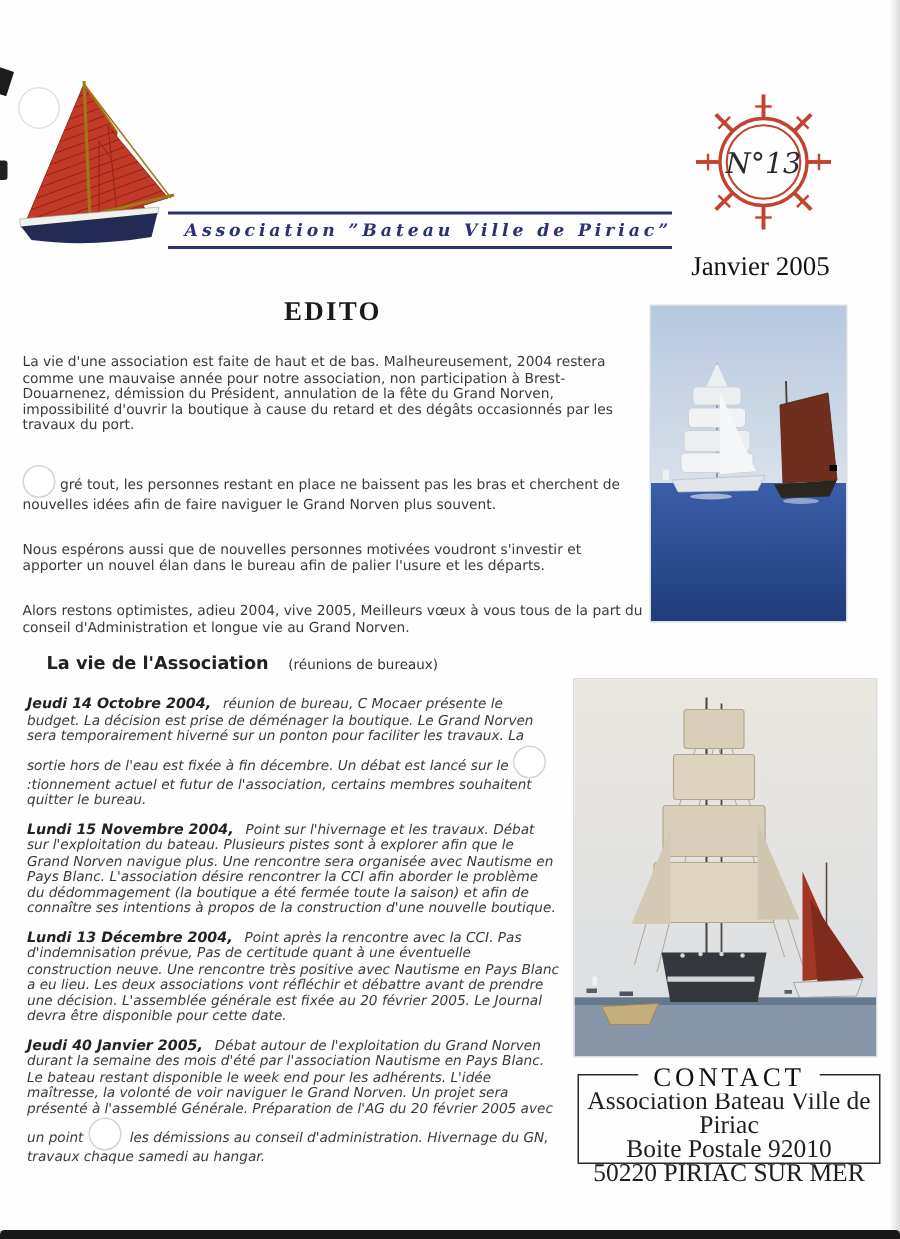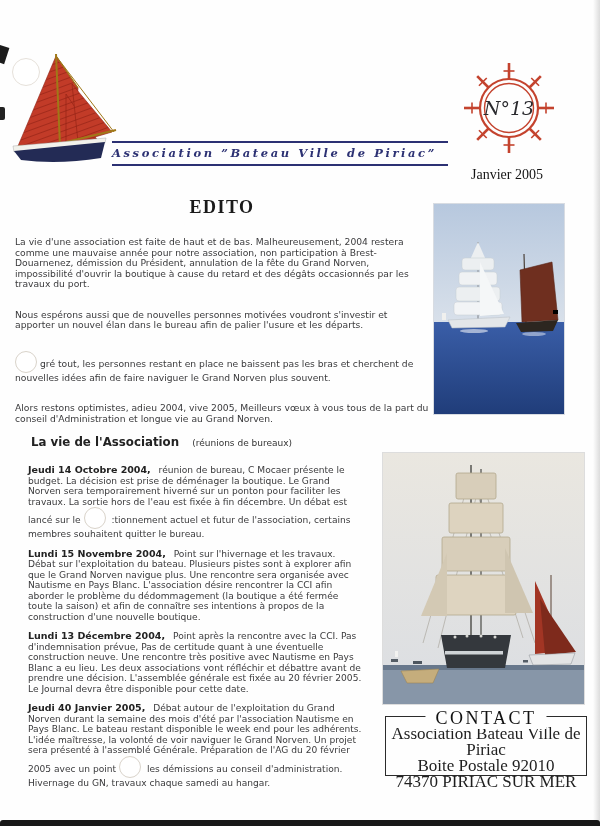--- a/index.html
+++ b/index.html
@@ -13,38 +13,38 @@
   .mark2{position:absolute;left:-3px;top:107px;width:8px;height:13px;background:#222;border-radius:2px;}
   
   .punch{position:absolute;border-radius:50%;background:#fff;border:1.5px solid #ddd8d0;}
   .punch-inline{display:inline-block;width:20px;height:20px;border-radius:50%;background:#fff;
                 border:1px solid #d9d3ca;vertical-align:-6px;margin-right:3px;}
   
   .boat-logo{position:absolute;left:8px;top:42px;}
   .title-block{position:absolute;left:138px;top:50px;width:324px;text-align:center;
                font-family:"DejaVu Serif",serif;font-style:italic;font-weight:bold;
                color:#2c3173;font-size:30px;line-height:43px;}
-  .assoc-band{position:absolute;left:112px;top:141px;width:336px;text-align:left;
+  .assoc-band{position:absolute;left:112px;top:141px;width:336px;text-align:right;
               border-top:2px solid #2c3173;border-bottom:2px solid #2c3173;
               padding:3px 0 4px;font-family:"DejaVu Serif",serif;font-style:italic;
               font-weight:bold;font-size:11.5px;letter-spacing:2.6px;color:#2c3173;}
   .wheel-wrap{position:absolute;left:456px;top:54px;}
   .issue-date{position:absolute;left:448px;top:167px;width:118px;text-align:center;
-              font-family:"Liberation Serif",serif;font-size:14px;color:#141414;}
+              font-family:"Liberation Serif",serif;font-size:18px;color:#141414;}
   
   .edito{position:absolute;left:15px;top:197px;width:414px;}
   .edito h2{margin:0 0 19px;text-align:center;font-family:"Liberation Serif",serif;
             font-size:18px;letter-spacing:1.5px;color:#1a1a1a;}
   .edito p{margin:0 0 20px;font-size:9.2px;line-height:10.5px;text-align:left;}
   
   .vie{position:absolute;left:15px;top:431px;width:361px;}
   .vie-head{margin:0 16px 15px;}
   .vie-head .vh{font-weight:bold;font-size:11.8px;color:#222;}
   .vie-head .vhs{font-size:9px;color:#333;margin-left:8px;}
-  .vie p{margin:0 13px 9px;font-size:9.1px;line-height:10.5px;}
+  .vie p{margin:0 3px 9px;font-size:9.1px;line-height:10.5px;font-style:italic;}
   .vie p b{font-size:9.5px;color:#222;margin-right:5px;}
   
   .photo1{position:absolute;left:433px;top:203px;border:1px solid #d8dce2;}
   .photo2{position:absolute;left:382px;top:452px;border:1px solid #ddd;}
   
   .contact{position:absolute;left:385px;top:716px;width:200px;height:58px;
            border:1.5px solid #2b2b2b;text-align:center;font-family:"Liberation Serif",serif;}
   .contact-legend{position:absolute;top:-9px;left:50%;transform:translateX(-50%);
                   background:#fefefe;padding:0 10px;font-weight:normal;font-size:18px;
                   letter-spacing:2.5px;color:#111;white-space:nowrap;}
@@ -121,22 +121,22 @@
         <circle cx="53" cy="53" r="24.5" stroke-width="1.4"></circle>
       </g>
       <text x="53" y="60" text-anchor="middle" font-family="DejaVu Serif, serif" font-style="italic" font-size="19" fill="#2a2a2e">N°13</text>
     </svg>
   </div>
   <div class="issue-date">Janvier 2005</div>
 
   <section class="edito">
     <h2>EDITO</h2>
     <p>La vie d'une association est faite de haut et de bas. Malheureusement, 2004 restera comme une mauvaise année pour notre association, non participation à Brest-Douarnenez, démission du Président, annulation de la fête du Grand Norven, impossibilité d'ouvrir la boutique à cause du retard et des dégâts occasionnés par les travaux du port.</p>
+    <p><span class="punch-inline"></span><span>gré tout, les personnes restant en place ne baissent pas les bras et cherchent de nouvelles idées afin de faire naviguer le Grand Norven plus souvent.</span></p>
     <p>Nous espérons aussi que de nouvelles personnes motivées voudront s'investir et apporter un nouvel élan dans le bureau afin de palier l'usure et les départs.</p>
-    <p><span class="punch-inline"></span><span>gré tout, les personnes restant en place ne baissent pas les bras et cherchent de nouvelles idées afin de faire naviguer le Grand Norven plus souvent.</span></p>
     <p>Alors restons optimistes, adieu 2004, vive 2005, Meilleurs vœux à vous tous de la part du conseil d'Administration et longue vie au Grand Norven.</p>
   </section>
 
   <svg class="photo1" width="130" height="210" viewBox="0 0 130 210">
     <defs>
       <linearGradient id="sky1" x1="0" y1="0" x2="0" y2="1">
         <stop offset="0" stop-color="#b7c8de"></stop>
           <stop offset="1" stop-color="#d8e0ea"></stop>
       </linearGradient>
       <linearGradient id="sea1" x1="0" y1="0" x2="0" y2="1">
@@ -227,17 +227,17 @@
     <rect x="30" y="208" width="9" height="3" fill="#4d565f"></rect>
     <rect x="140" y="207" width="5" height="2.5" fill="#555d66"></rect>
     <rect x="12" y="198" width="3" height="6" fill="#f2f2f0"></rect>
   </svg>
 
   <div class="contact">
     <span class="contact-legend">CONTACT</span>
     <div class="contact-lines">
       <div>Association Bateau Ville de Piriac</div>
       <div>Boite Postale 92010</div>
-      <div>74370 PIRIAC SUR MER</div>
+      <div>50220 PIRIAC SUR MER</div>
     </div>
   </div>
 
 </div>
 
 </body></html>

